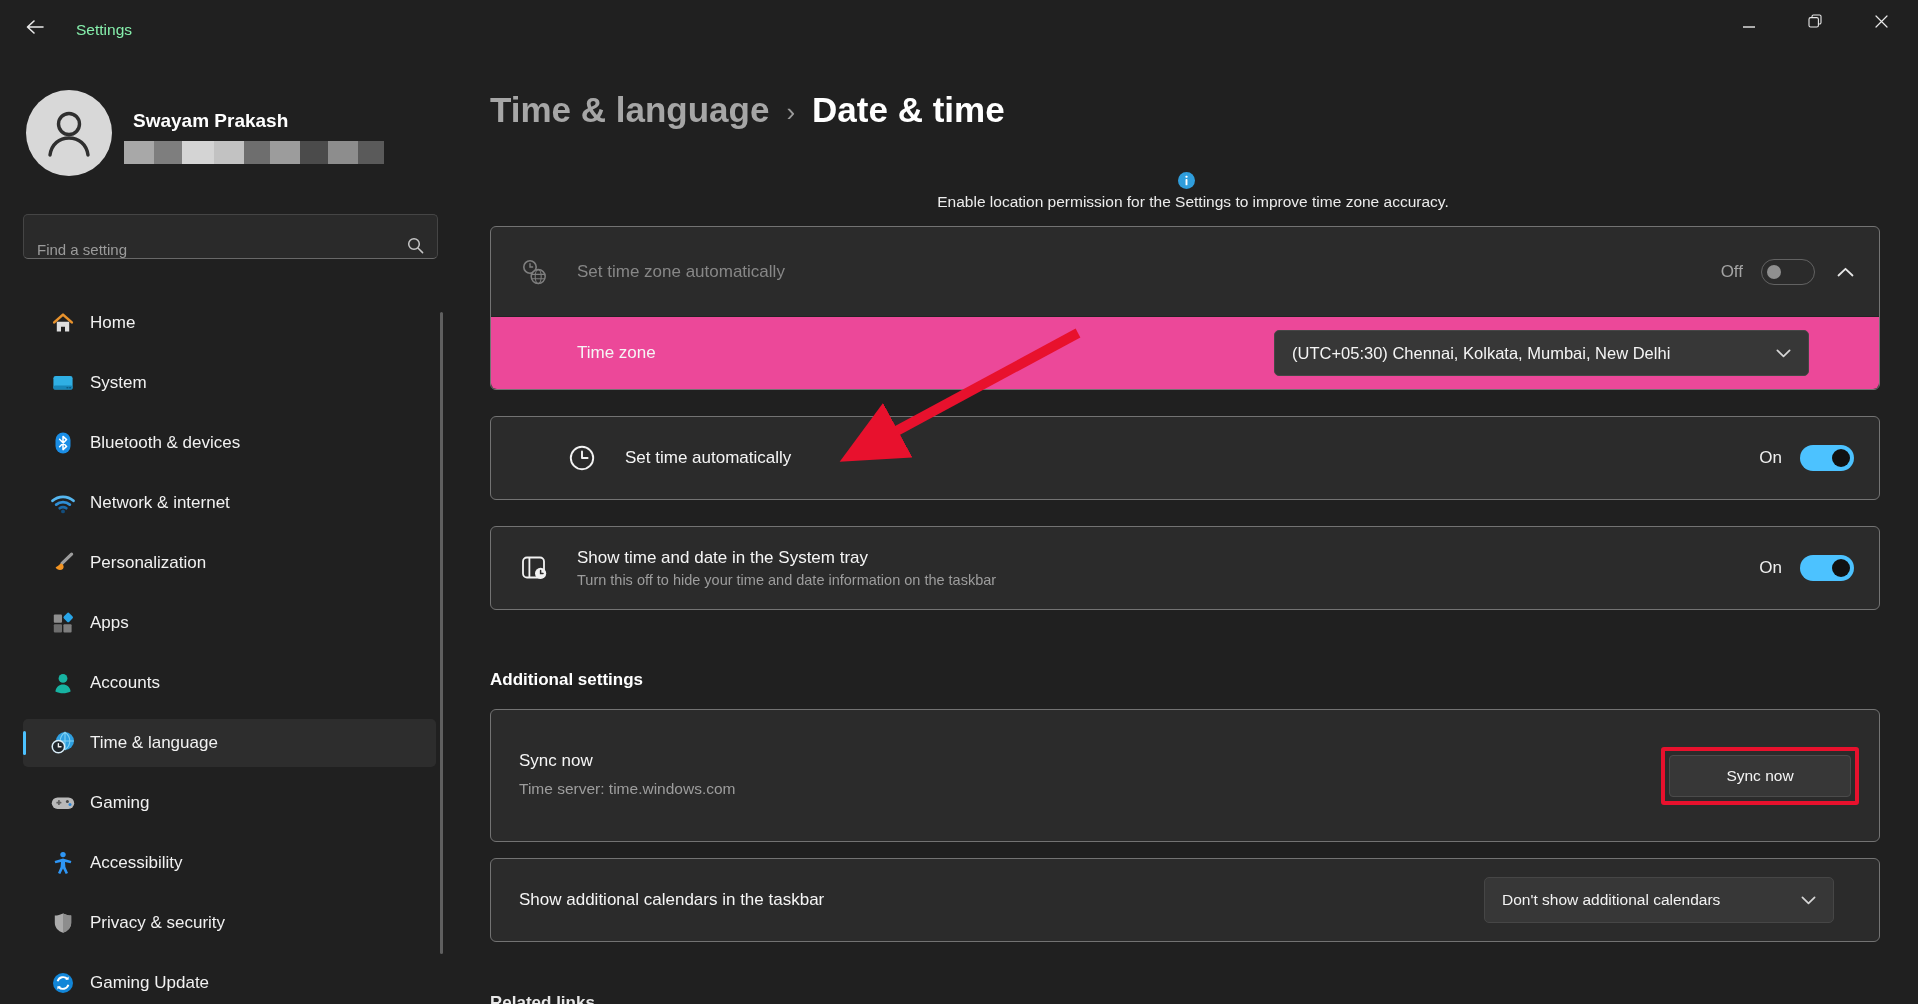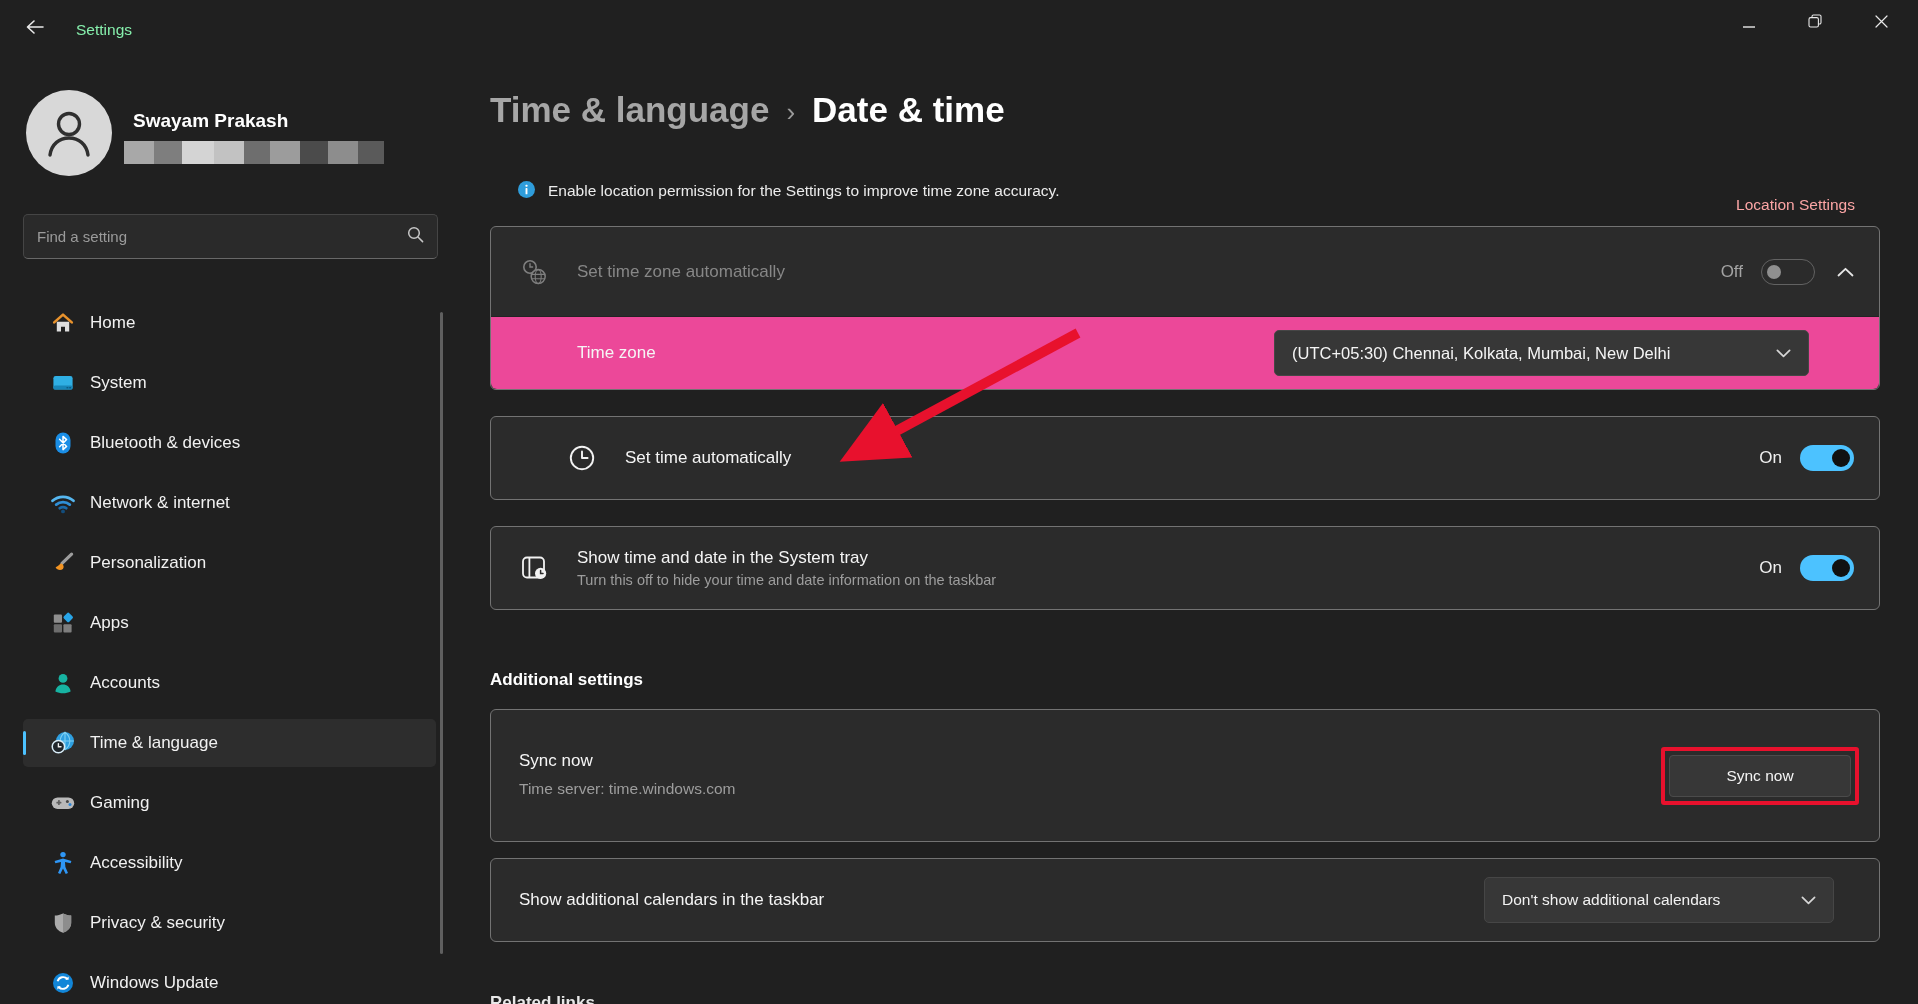--- a/index.html
+++ b/index.html
@@ -25,41 +25,41 @@
   .redaction{position:absolute;left:124px;top:141px;height:23px;display:flex;}
   .redaction span{display:block;height:100%;}
   .rb1{width:30px;background:#a8a8a8;} .rb2{width:28px;background:#7e7e7e;}
   .rb3{width:32px;background:#d4d4d4;} .rb4{width:30px;background:#c2c2c2;}
   .rb5{width:26px;background:#6e6e6e;} .rb6{width:30px;background:#9c9c9c;}
   .rb7{width:28px;background:#4b4b4b;} .rb8{width:30px;background:#8d8d8d;}
   .rb9{width:26px;background:#5a5a5a;}
 
   .search-box{position:absolute;left:23px;top:214px;width:415px;height:45px;box-sizing:border-box;
     background:#2a2a2a;border:1px solid #454545;border-bottom-color:#686868;border-radius:5px;
-    display:flex;align-items:center;padding:0 13px;}
+    display:flex;align-items:flex-end;padding:0 13px;}
   .search-placeholder{flex:1;font-size:15px;color:#9b9b9b;}
 
   .nav{position:absolute;left:23px;top:299px;width:413px;}
   .nav-item{position:relative;height:48px;margin-bottom:12px;border-radius:5px;
     display:flex;align-items:center;padding-left:27px;box-sizing:border-box;}
   .nav-item .ic{width:26px;height:26px;margin-right:14px;display:flex;align-items:center;justify-content:center;flex:none;}
   .nav-item .lbl{font-size:17px;color:#f1f1f1;white-space:nowrap;}
   .nav-item.selected{background:#2d2d2d;}
   .accent-pill{position:absolute;left:0;top:12px;width:3px;height:24px;border-radius:2px;background:#4cc2ff;}
   .side-scrollbar{position:absolute;left:440px;top:312px;width:3px;height:642px;background:#5f5f5f;border-radius:2px;}
 
   
   .breadcrumb{position:absolute;left:490px;top:86px;display:flex;align-items:center;gap:17px;
     font-size:35px;font-weight:600;line-height:42px;}
   .crumb-section{color:#a6a6a6;}
   .crumb-sep{color:#9a9a9a;font-size:26px;padding-top:5px;font-weight:400;}
   .crumb-page{color:#ffffff;}
 
   .banner{position:absolute;left:490px;top:172px;width:1390px;height:38px;box-sizing:border-box;
-    display:flex;align-items:center;padding:0 25px 0 28px;}
+    display:flex;align-items:center;padding:0 25px 0 28px;flex-direction:column;}
   .banner-text{margin-left:13px;font-size:15.5px;color:#ececec;}
   .banner-link{margin-left:auto;font-size:15.5px;color:#fca5a5;cursor:pointer;margin-top:28px;}
 
   .card{position:absolute;left:490px;width:1390px;box-sizing:border-box;
     background:#2b2b2b;border:1px solid #737373;border-radius:6px;}
   .row{display:flex;align-items:center;box-sizing:border-box;}
 
   
   .card-tz{top:226px;height:164px;}
   .row-tzauto{height:89px;padding:0 25px 0 28px;}
@@ -307,21 +307,21 @@
   <div class="nav-item">
     <span class="ic">
       <svg width="24" height="24" viewBox="0 0 24 24">
           <circle cx="12" cy="12" r="10" fill="#1286d8"></circle>
           <path d="M6.6 10.2a5.8 5.8 0 0 1 9.8-2.2" fill="none" stroke="#fff" stroke-width="1.9"></path>
           <path d="M17.6 5.4v3.4h-3.4z" fill="#fff"></path>
           <path d="M17.4 13.8a5.8 5.8 0 0 1-9.8 2.2" fill="none" stroke="#fff" stroke-width="1.9"></path>
           <path d="M6.4 18.6v-3.4h3.4z" fill="#fff"></path>
         </svg>
     </span>
-    <span class="lbl">Windows Update</span>
+    <span class="lbl">Gaming Update</span>
   </div>
 
 </div>
 
 <div class="side-scrollbar"></div>
 
 <div class="breadcrumb">
   <span class="crumb-section">Time &amp; language</span>
   <span class="crumb-sep">›</span>
   <span class="crumb-page">Date &amp; time</span>

